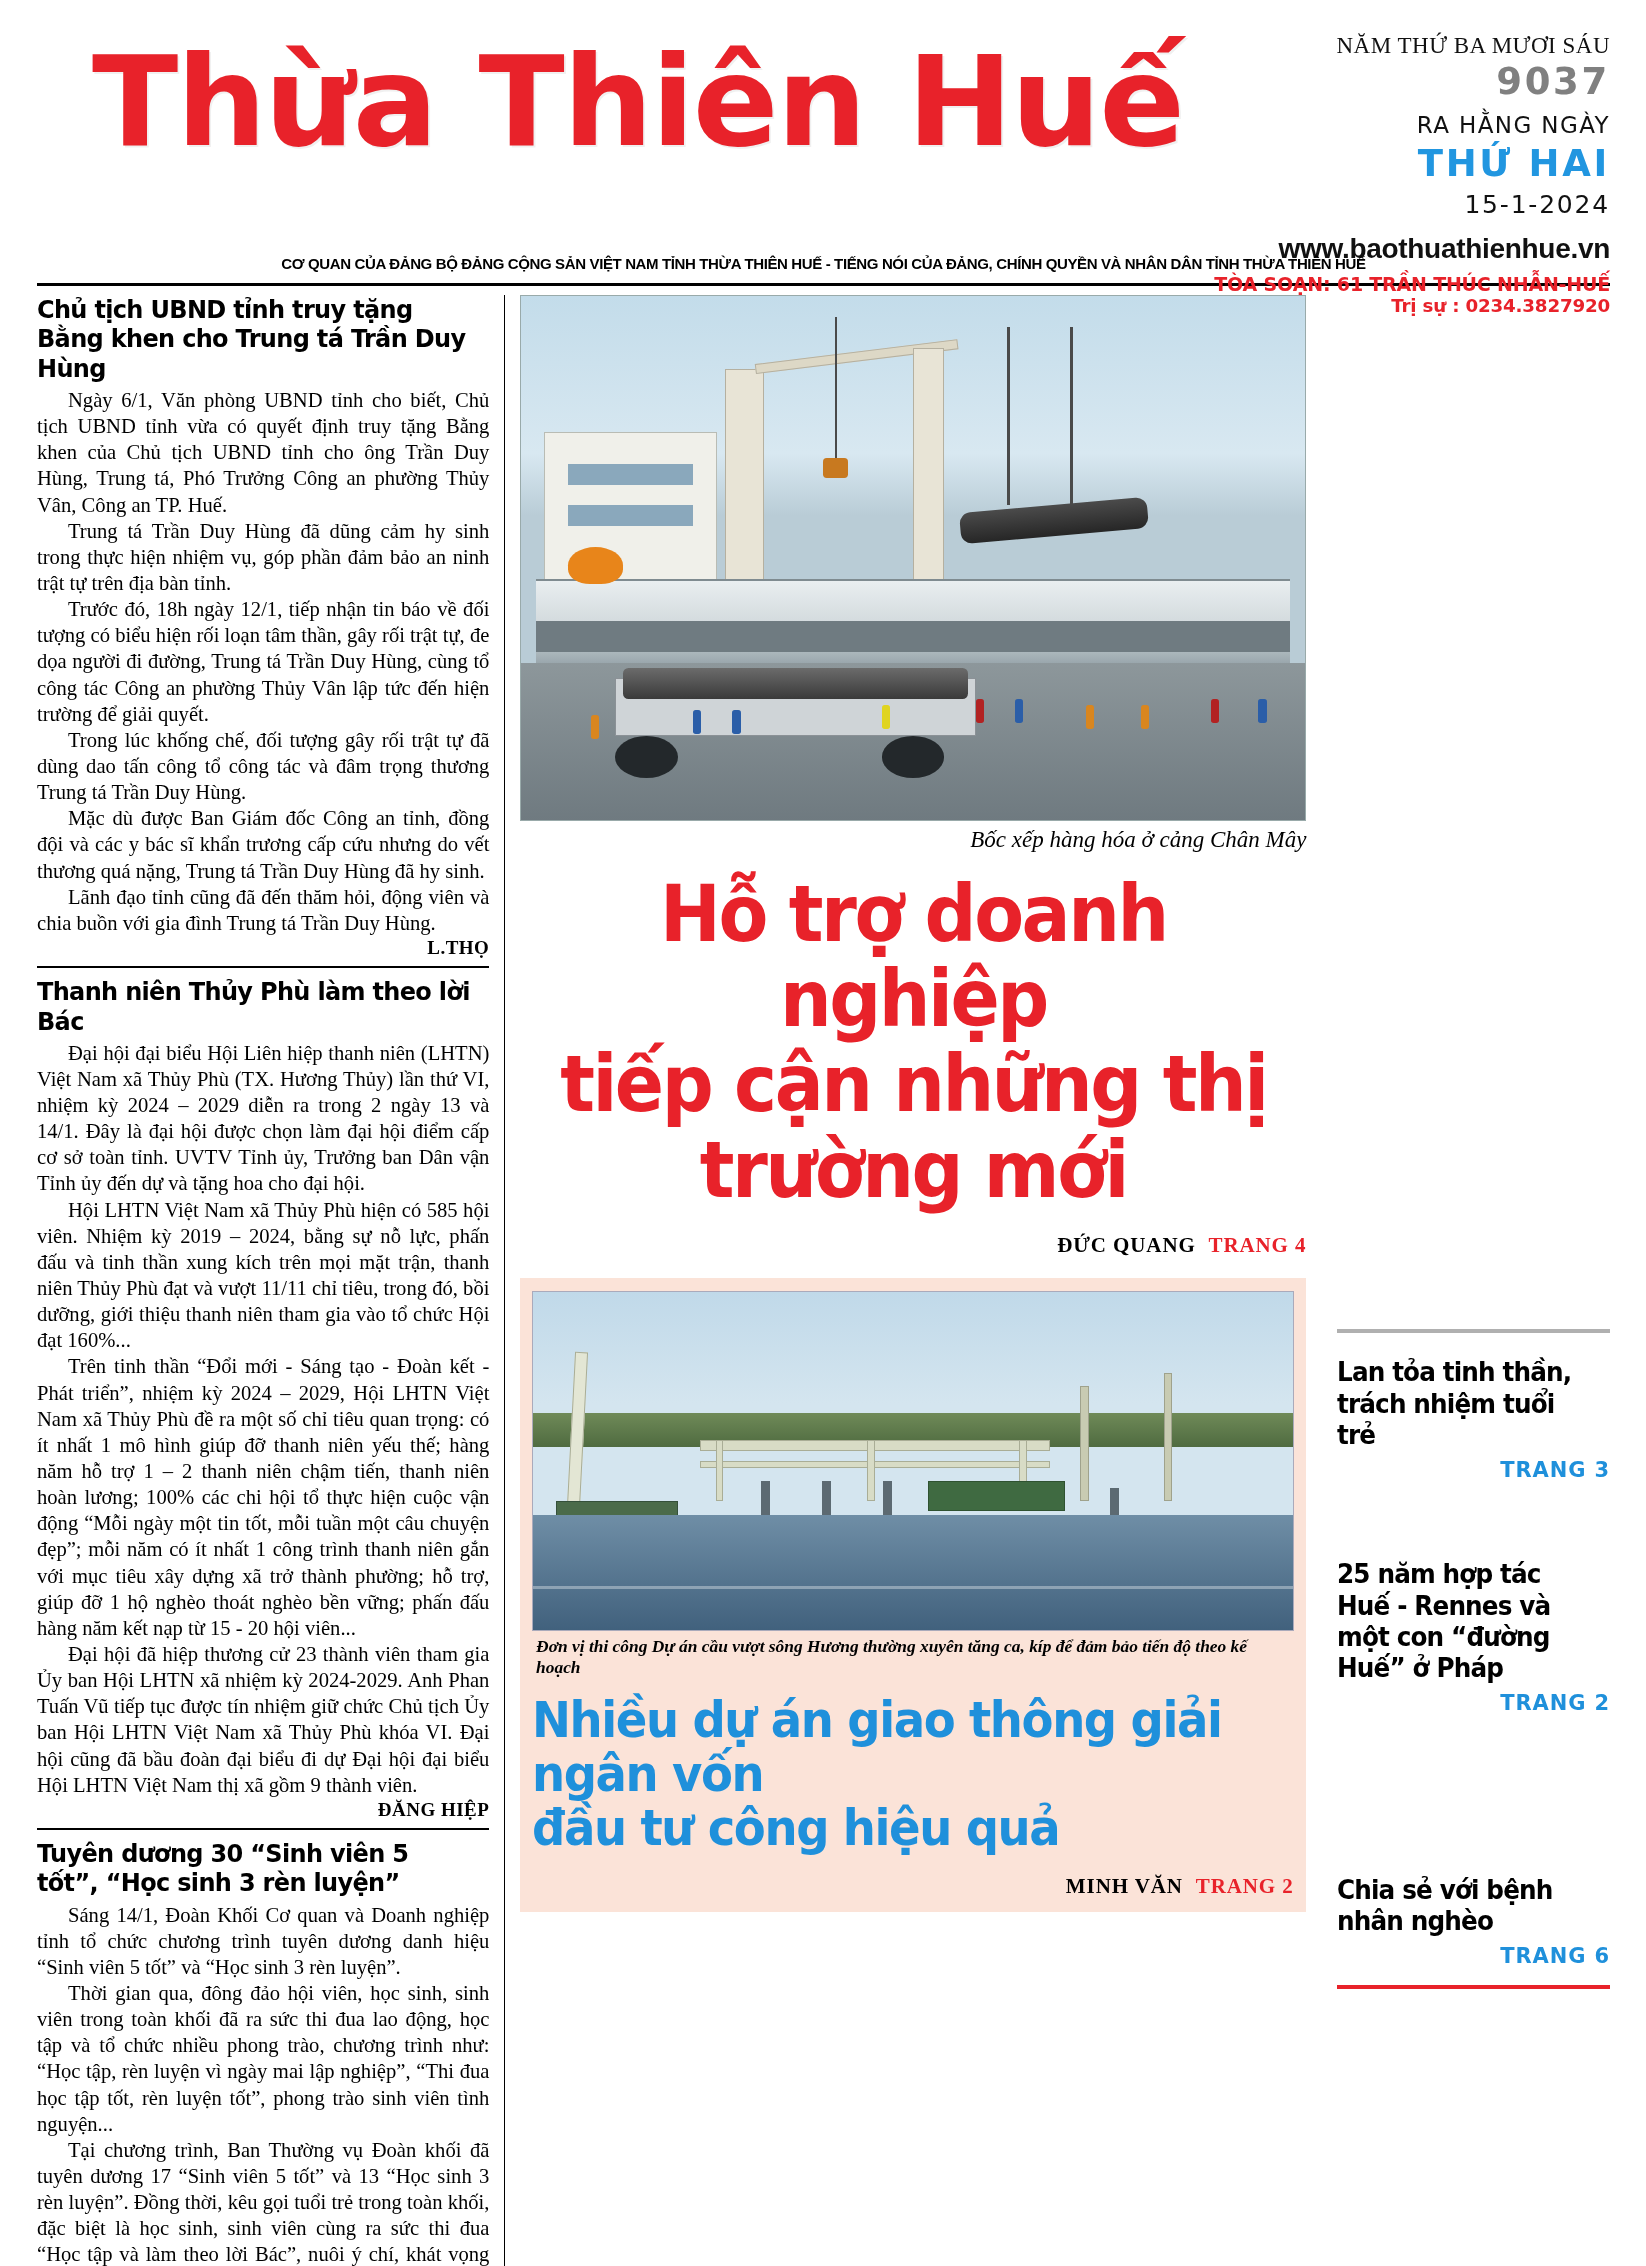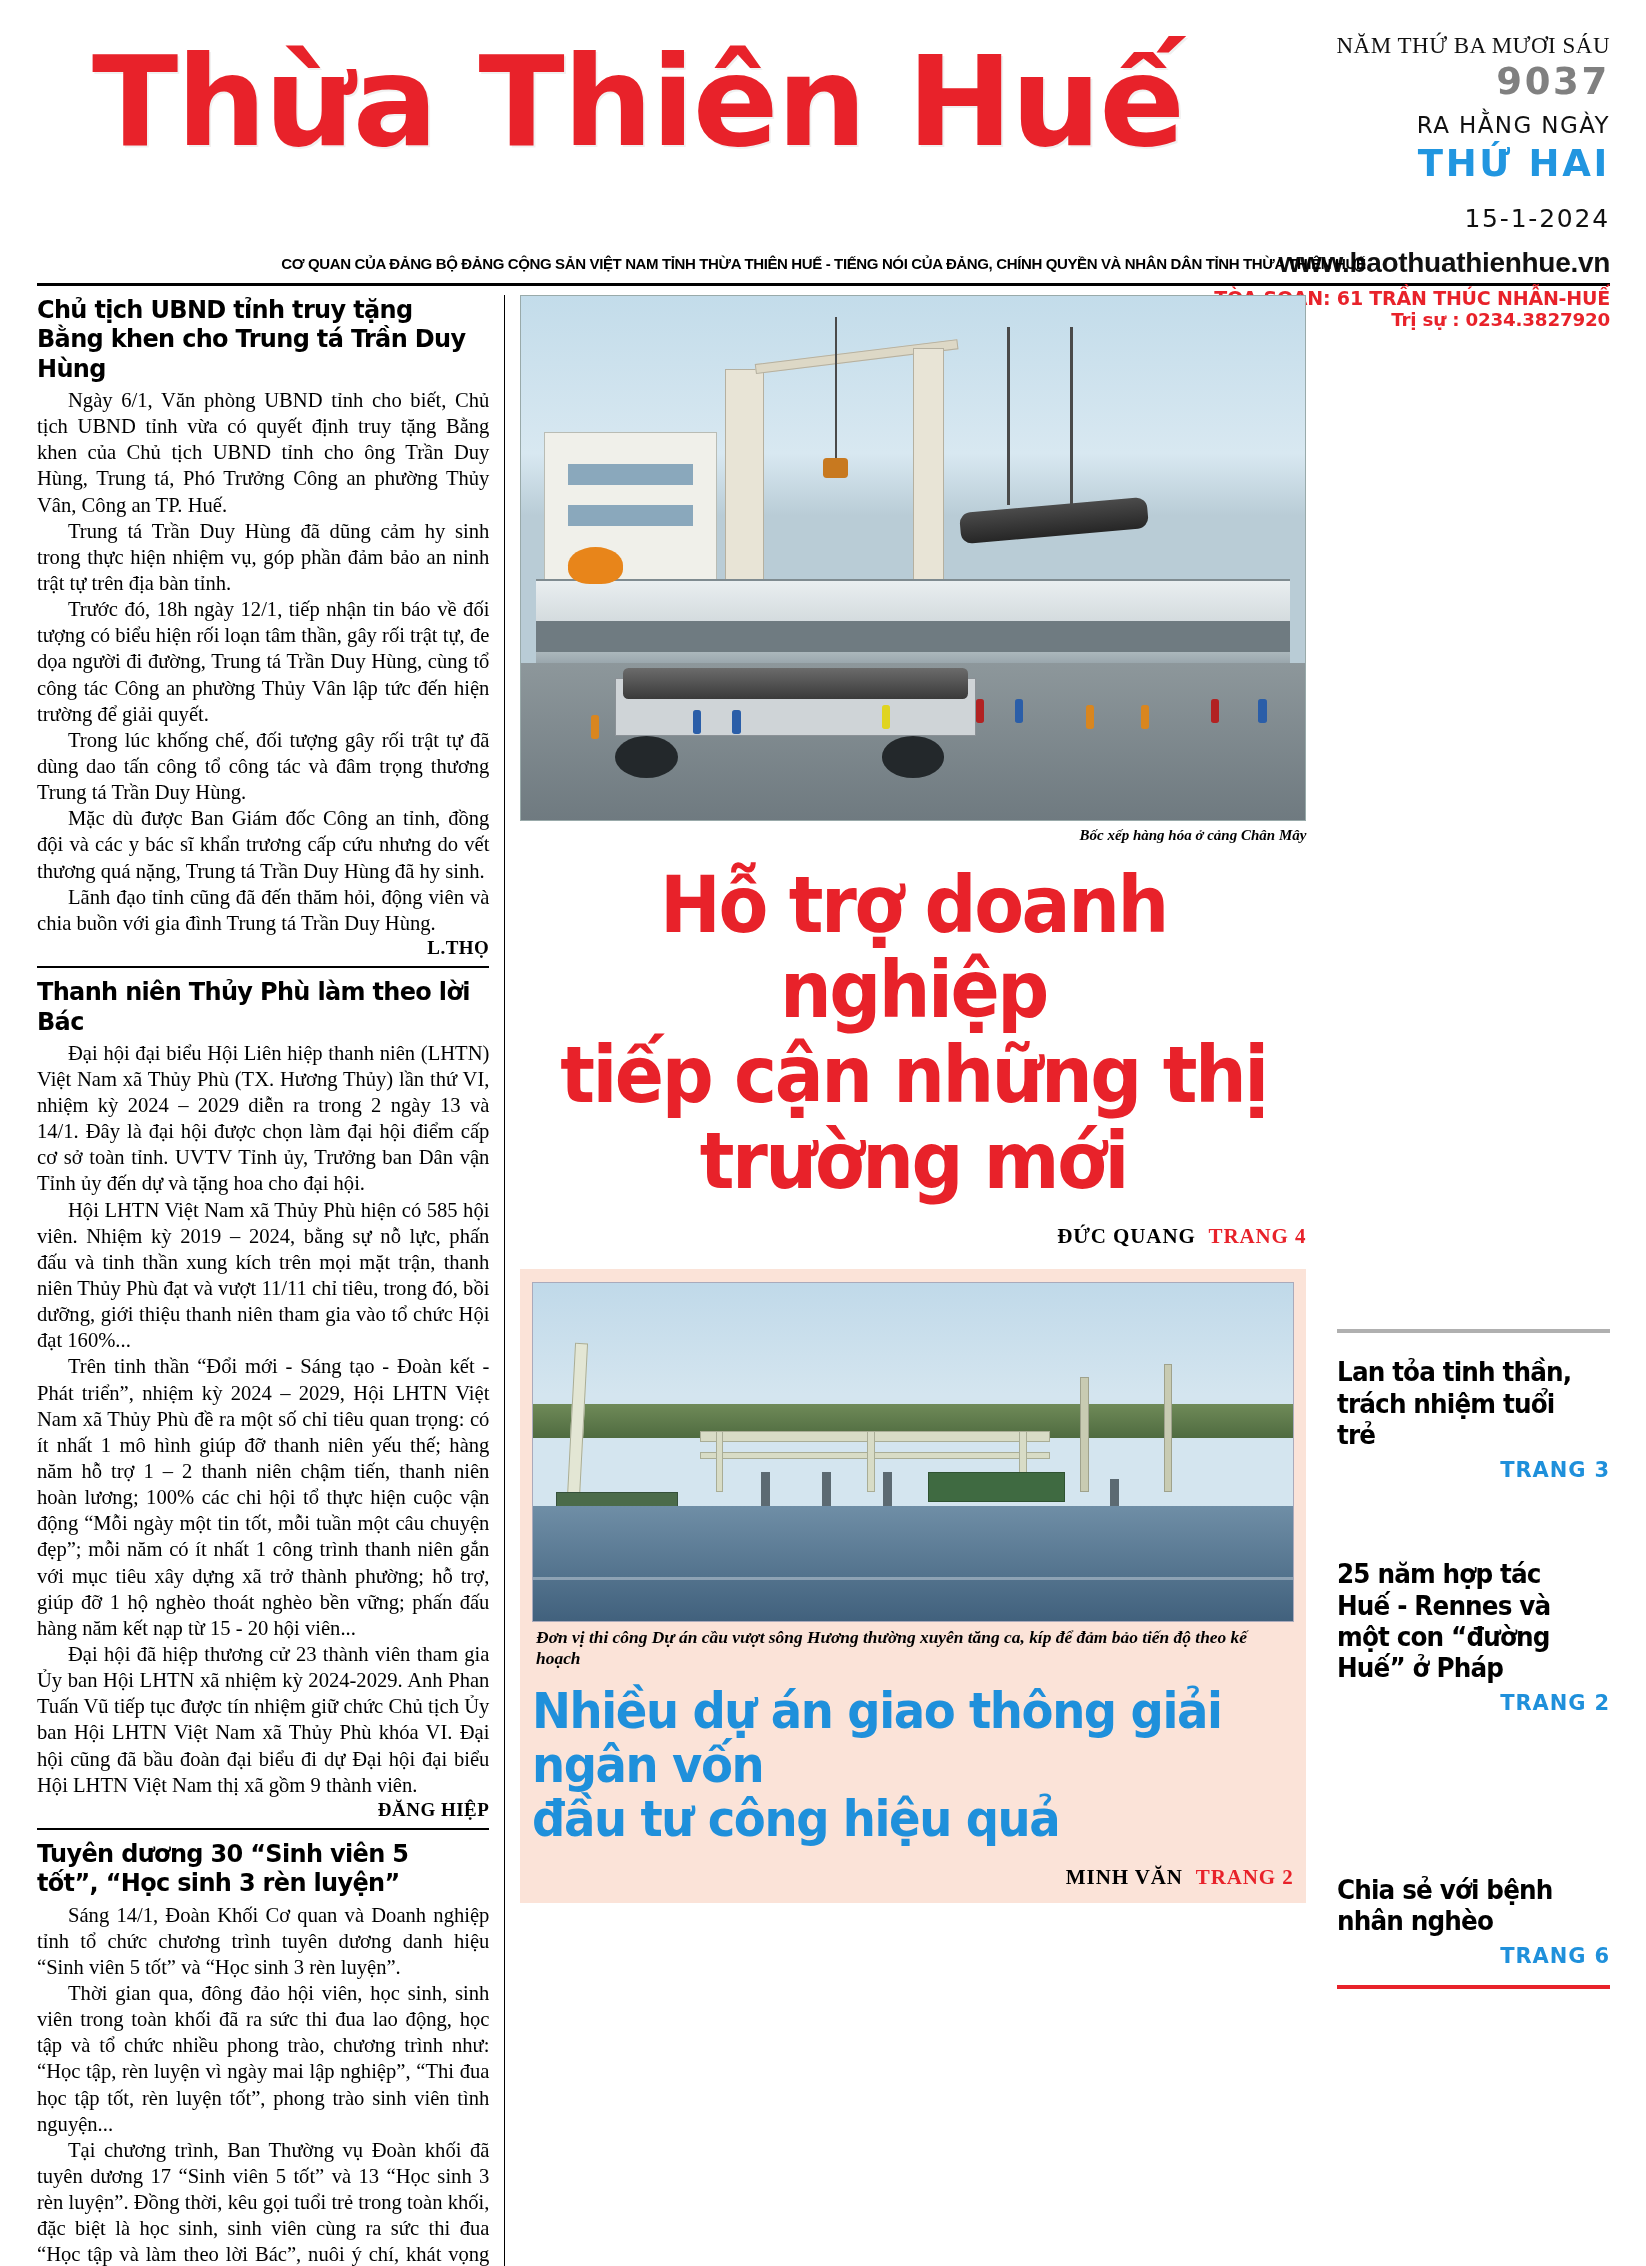--- a/index.html
+++ b/index.html
@@ -83,21 +83,21 @@
     letter-spacing: 2.7px;
     color: #2196e0;
     margin-top: 5.5px;
     line-height: 1.1;
   }
   .mr-date {
     font-family: "DejaVu Sans", sans-serif;
     font-size: 25px;
     letter-spacing: 1.8px;
     color: #111;
-    margin-top: 19px;
+    margin-top: 5px;
   }
   .mr-web {
     font-family: Liberation Sans, sans-serif;
     font-weight: 700;
     font-size: 28px;
     color: #111;
     margin-top: 14px;
     letter-spacing: -0.3px;
   }
   .mr-addr {
@@ -190,22 +190,22 @@
     width: 100%;
     height: 526px;
     position: relative;
     overflow: hidden;
     border: 0.9px solid #9aa;
     background: linear-gradient(#bcd7e8 0%, #cfe2ee 34%, #9fb6c2 38%, #8d9fa8 46%, #7e8e96 100%);
   }
   .photo-caption {
     font-family: "Liberation Serif", serif;
     font-style: italic;
-    font-weight: 700;
-    font-size: 15px;
+    font-weight: 400;
+    font-size: 23px;
     text-align: right;
     padding-top: 6.4px;
     color: #000;
   }
   .caption-left {
     font-family: "Liberation Serif", serif;
     font-style: italic;
     font-weight: 700;
     font-size: 17.4px;
     line-height: 1.2;

